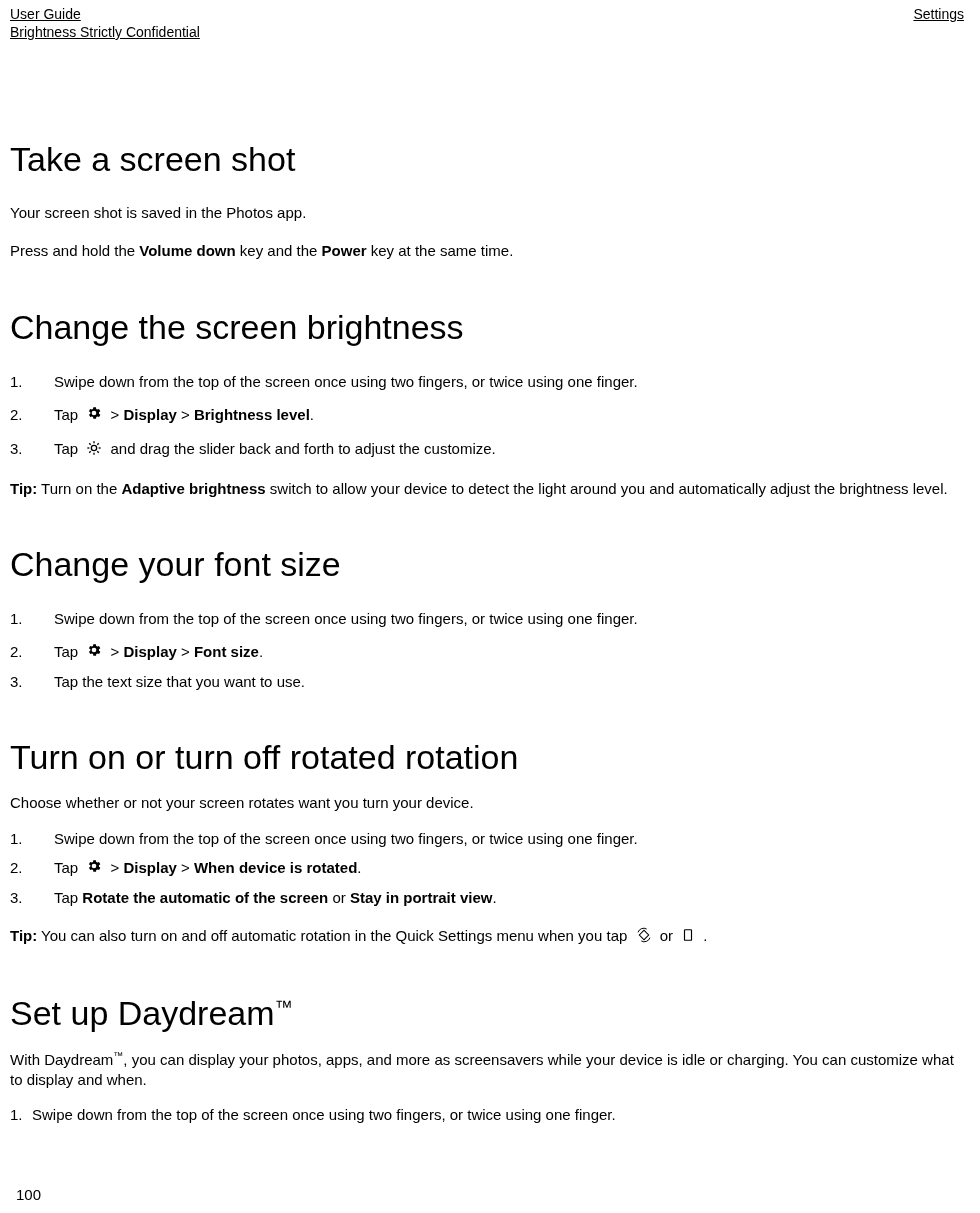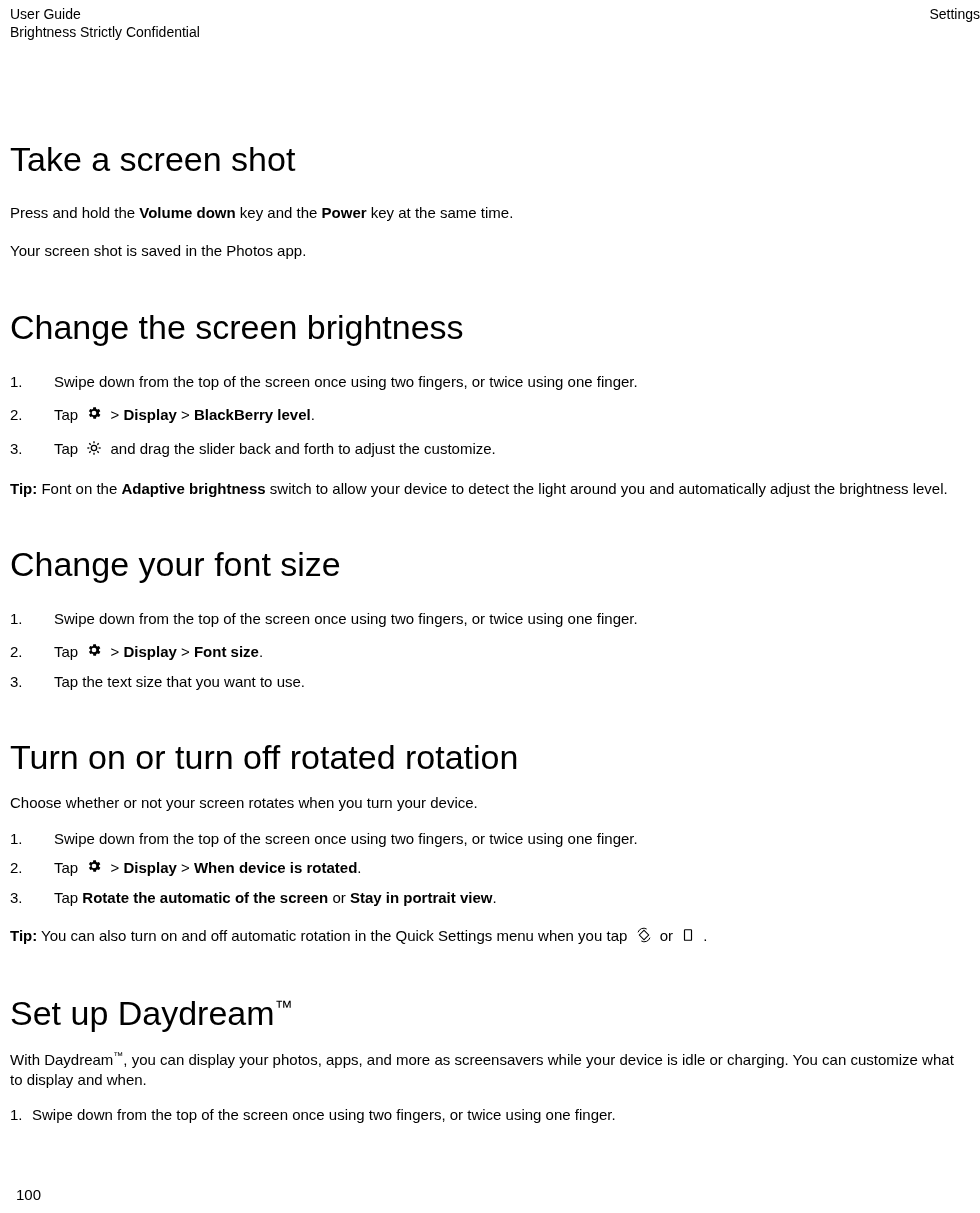--- a/index.html
+++ b/index.html
@@ -14,28 +14,29 @@
       width: 980px;
       height: 1213px;
       padding: 0;
       position: relative;
     }
     .header {
       display: flex;
       justify-content: space-between;
       padding: 6px 0 0 10px;
       font-size: 14px;
+      text-decoration: underline;
     }
     .header-left {
       display: flex;
       flex-direction: column;
       gap: 2px;
     }
     .header-right {
-      padding-right: 0;
+      padding-right: 16px;
     }
     .content {
       padding: 0 10px;
     }
     h1 {
       font-size: 34px;
       font-weight: 300;
       margin-top: 100px;
       margin-bottom: 24px;
       letter-spacing: 0px;
@@ -104,36 +105,36 @@
   <div class="header-left">
     <span>User Guide</span>
     <span>Brightness Strictly Confidential</span>
   </div>
   <div class="header-right">Settings</div>
 </div>
 
 <div class="content">
 
   <h1>Take a screen shot</h1>
+  <p>Your screen shot is saved in the Photos app.</p>
   <p>
     <span>Press and hold the </span><span class="bold">Volume down</span><span> key and the </span><span class="bold">Power</span><span> key at the same time.</span>
   </p>
-  <p>Your screen shot is saved in the Photos app.</p>
 
   <h1 class="tight">Change the screen brightness</h1>
   <ol>
     <li><span class="num">1.</span><span>Swipe down from the top of the screen once using two fingers, or twice using one finger.</span></li>
     <li><span class="num">2.</span>
       <span>Tap </span>
       <span class="icon">
         <svg width="16" height="16" viewBox="0 0 24 24">
             <path fill="#000" d="M19.4 13l.1-1-.1-1 2.1-1.6-2-3.5-2.5 1a7 7 0 00-1.7-1l-.4-2.6h-4l-.4 2.6c-.6.3-1.2.6-1.7 1l-2.5-1-2 3.5L6.5 11l-.1 1 .1 1-2.1 1.6 2 3.5 2.5-1c.5.4 1.1.7 1.7 1l.4 2.6h4l.4-2.6c.6-.3 1.2-.6 1.7-1l2.5 1 2-3.5L19.4 13zM12 15.5A3.5 3.5 0 1112 8.5a3.5 3.5 0 010 7z"></path>
           </svg>
       </span>
-      <span> &gt; </span><span class="bold">Display</span><span> &gt; </span><span class="bold">BlackBerry level</span><span>.</span>
+      <span> &gt; </span><span class="bold">Display</span><span> &gt; </span><span class="bold">Brightness level</span><span>.</span>
     </li>
     <li><span class="num">3.</span>
       <span>Tap </span>
       <span class="icon">
         <svg width="16" height="16" viewBox="0 0 24 24">
             <g fill="none" stroke="#000" stroke-width="2">
               <circle cx="12" cy="12" r="4"></circle>
               <line x1="12" y1="2" x2="12" y2="5"></line>
               <line x1="12" y1="19" x2="12" y2="22"></line>
               <line x1="2" y1="12" x2="5" y2="12"></line>
@@ -142,40 +143,40 @@
               <line x1="17" y1="17" x2="19.1" y2="19.1"></line>
               <line x1="4.9" y1="19.1" x2="7" y2="17"></line>
               <line x1="17" y1="7" x2="19.1" y2="4.9"></line>
             </g>
           </svg>
       </span>
       <span> and drag the slider back and forth to adjust the customize.</span>
     </li>
   </ol>
   <p>
-    <span class="bold">Tip:</span><span> Font on the </span><span class="bold">Adaptive brightness</span><span> switch to allow your device to detect the light around you and automatically adjust the brightness level.</span>
+    <span class="bold">Tip:</span><span> Turn on the </span><span class="bold">Adaptive brightness</span><span> switch to allow your device to detect the light around you and automatically adjust the brightness level.</span>
   </p>
 
   <h1 class="tight">Change your font size</h1>
   <ol>
     <li><span class="num">1.</span><span>Swipe down from the top of the screen once using two fingers, or twice using one finger.</span></li>
     <li class="tight"><span class="num">2.</span>
       <span>Tap </span>
       <span class="icon">
         <svg width="16" height="16" viewBox="0 0 24 24">
             <path fill="#000" d="M19.4 13l.1-1-.1-1 2.1-1.6-2-3.5-2.5 1a7 7 0 00-1.7-1l-.4-2.6h-4l-.4 2.6c-.6.3-1.2.6-1.7 1l-2.5-1-2 3.5L6.5 11l-.1 1 .1 1-2.1 1.6 2 3.5 2.5-1c.5.4 1.1.7 1.7 1l.4 2.6h4l.4-2.6c.6-.3 1.2-.6 1.7-1l2.5 1 2-3.5L19.4 13zM12 15.5A3.5 3.5 0 1112 8.5a3.5 3.5 0 010 7z"></path>
           </svg>
       </span>
       <span> &gt; </span><span class="bold">Display</span><span> &gt; </span><span class="bold">Font size</span><span>.</span>
     </li>
     <li><span class="num">3.</span><span>Tap the text size that you want to use.</span></li>
   </ol>
 
   <h1 class="tight">Turn on or turn off rotated rotation</h1>
-  <p class="subtitle">Choose whether or not your screen rotates when you turn your device.</p>
+  <p class="subtitle">Choose whether or not your screen rotates want you turn your device.</p>
   <ol>
     <li class="tight"><span class="num">1.</span><span>Swipe down from the top of the screen once using two fingers, or twice using one finger.</span></li>
     <li class="tight"><span class="num">2.</span>
       <span>Tap </span>
       <span class="icon">
         <svg width="16" height="16" viewBox="0 0 24 24">
             <path fill="#000" d="M19.4 13l.1-1-.1-1 2.1-1.6-2-3.5-2.5 1a7 7 0 00-1.7-1l-.4-2.6h-4l-.4 2.6c-.6.3-1.2.6-1.7 1l-2.5-1-2 3.5L6.5 11l-.1 1 .1 1-2.1 1.6 2 3.5 2.5-1c.5.4 1.1.7 1.7 1l.4 2.6h4l.4-2.6c.6-.3 1.2-.6 1.7-1l2.5 1 2-3.5L19.4 13zM12 15.5A3.5 3.5 0 1112 8.5a3.5 3.5 0 010 7z"></path>
           </svg>
       </span>
       <span> &gt; </span><span class="bold">Display</span><span> &gt; </span><span class="bold">When device is rotated</span><span>.</span>

